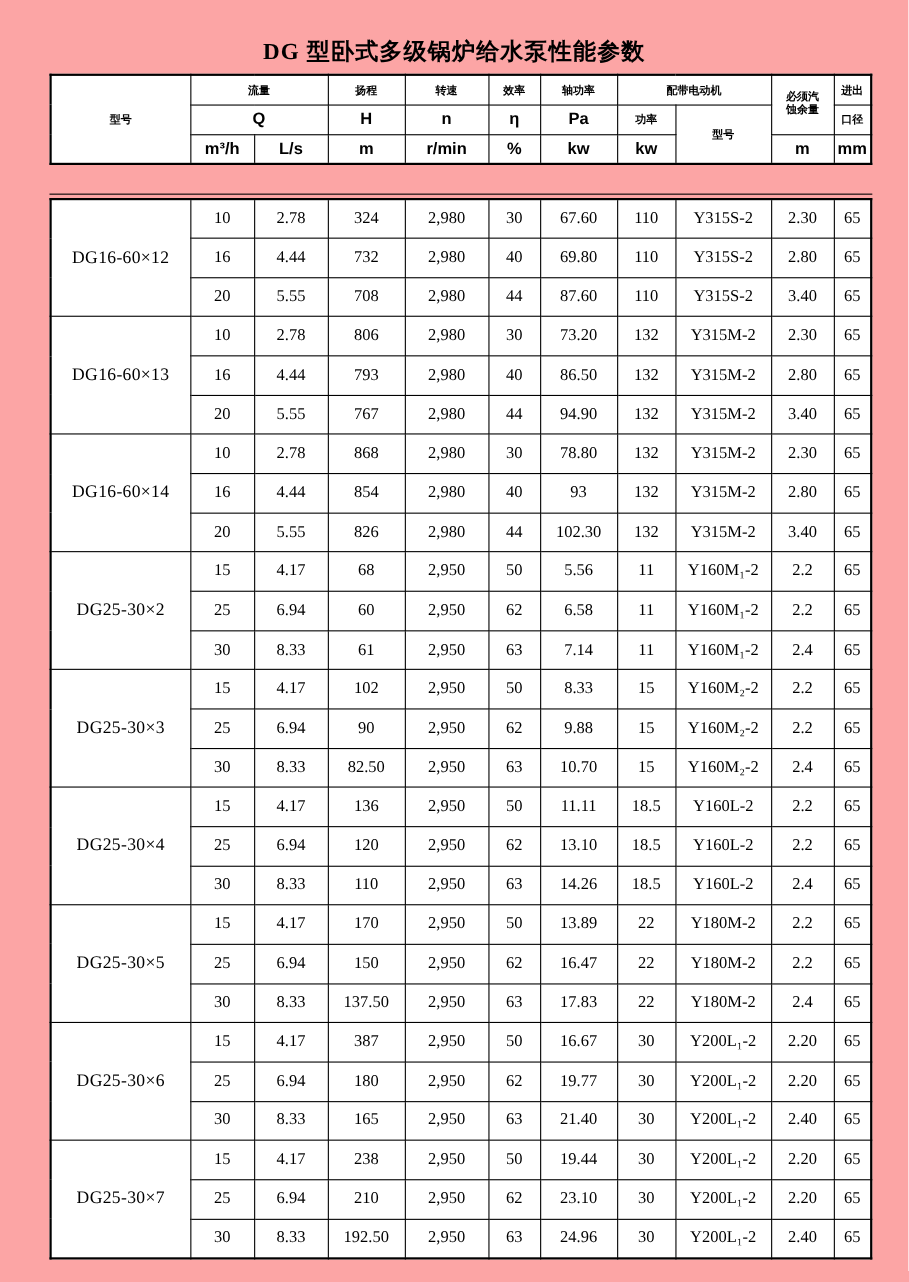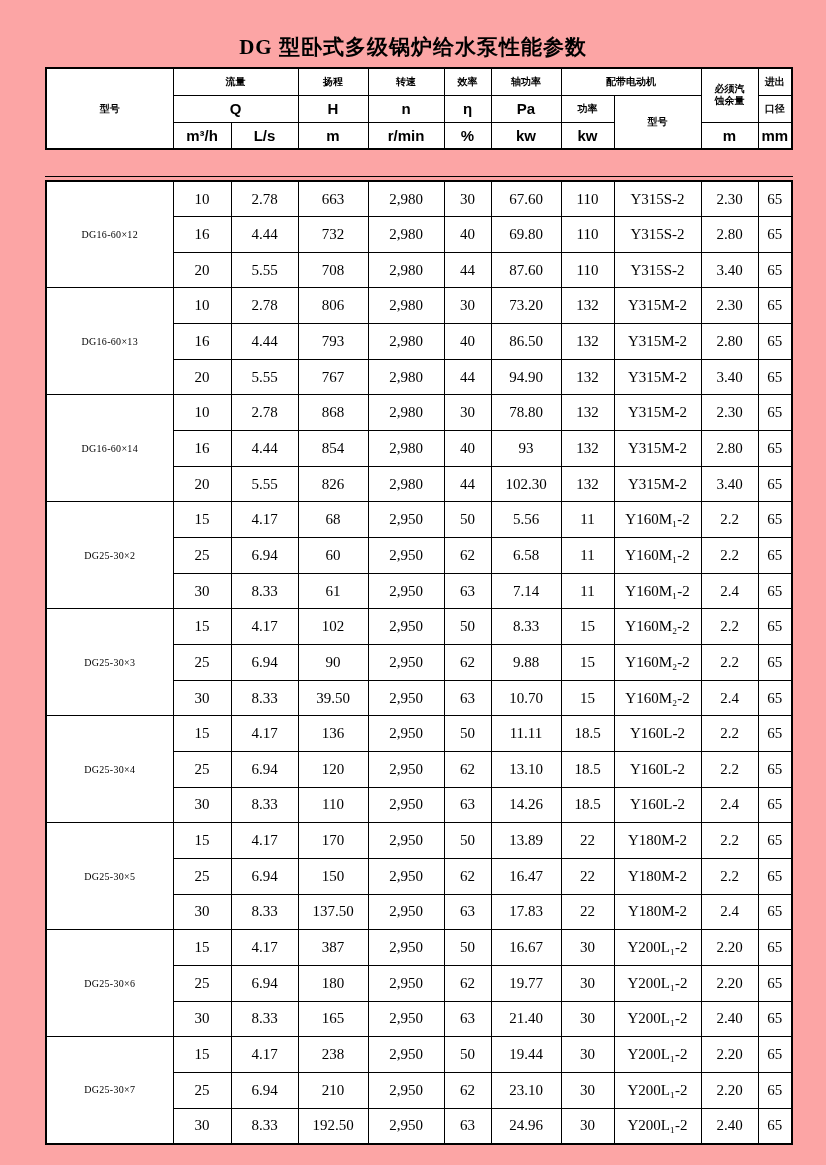--- a/index.html
+++ b/index.html
@@ -36,21 +36,21 @@
   .topline {
     position: absolute; left: 45px; top: 176px; width: 748px;
     height: 1px; background: #000;
   }
   .body-table {
     top: 180px; border: 2px solid #000;
     font-family: "Liberation Serif", "DejaVu Sans", serif;
     font-size: 15px;
   }
   .body-table tr { height: 35.66px; }
-  .body-table td.model-cell { font-size: 10px; letter-spacing: 0.3px; }
+  .body-table td.model-cell { font-size: 16px; letter-spacing: 0.3px; }
 </style>
 </head>
 <body>
 
 <div class="page">
 
   <div class="title">DG 型卧式多级锅炉给水泵性能参数</div>
 
   <table class="doc-table header-table">
     <colgroup>
@@ -119,21 +119,21 @@
         <col style="width:53px">
         <col style="width:87px">
       <col style="width:57px">
         <col style="width:34px">
     </colgroup>
     <tbody>
         <tr>
           <td rowspan="3" class="model-cell">DG16-60×12</td>
           <td>10</td>
           <td>2.78</td>
-          <td>663</td>
+          <td>324</td>
           <td>2,980</td>
           <td>30</td>
           <td>67.60</td>
           <td>110</td>
           <td>Y315S-2</td>
           <td>2.30</td>
           <td>65</td>
         </tr>
         <tr>
           <td>16</td>
@@ -291,21 +291,21 @@
           <td>62</td>
           <td>9.88</td>
           <td>15</td>
           <td>Y160M₂-2</td>
           <td>2.2</td>
           <td>65</td>
         </tr>
         <tr>
           <td>30</td>
           <td>8.33</td>
-          <td>39.50</td>
+          <td>82.50</td>
           <td>2,950</td>
           <td>63</td>
           <td>10.70</td>
           <td>15</td>
           <td>Y160M₂-2</td>
           <td>2.4</td>
           <td>65</td>
         </tr>
         <tr>
           <td rowspan="3" class="model-cell">DG25-30×4</td>

